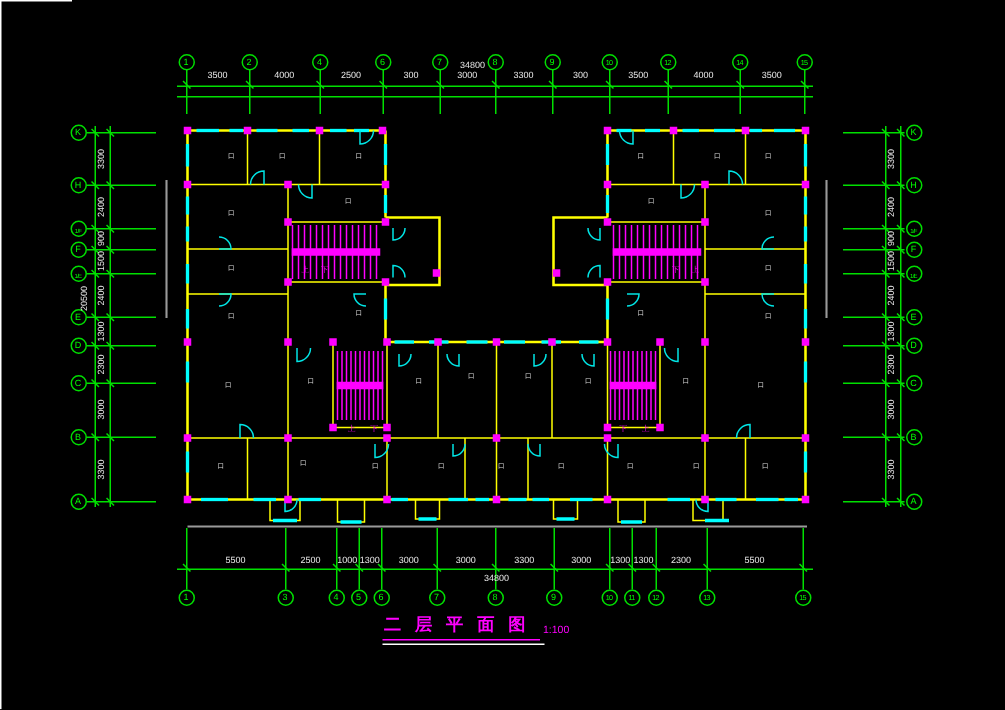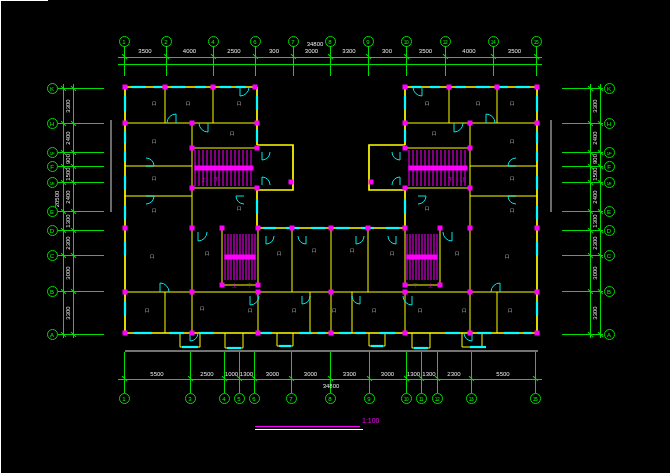--- a/index.html
+++ b/index.html
@@ -515,16 +515,17 @@
       <div class="dimtxt" style="left: 595px; top: 220.5px; transform: translate(-50%, -50%) rotate(-90deg);">1300</div>
       <div class="dimtxt" style="left: 68px; top: 242.5px; transform: translate(-50%, -50%) rotate(-90deg);">2300</div>
       <div class="dimtxt" style="left: 595px; top: 242.5px; transform: translate(-50%, -50%) rotate(-90deg);">2300</div>
       <div class="dimtxt" style="left: 68px; top: 273px; transform: translate(-50%, -50%) rotate(-90deg);">3000</div>
       <div class="dimtxt" style="left: 595px; top: 273px; transform: translate(-50%, -50%) rotate(-90deg);">3000</div>
       <div class="dimtxt" style="left: 68px; top: 312.5px; transform: translate(-50%, -50%) rotate(-90deg);">3300</div>
       <div class="dimtxt" style="left: 595px; top: 312.5px; transform: translate(-50%, -50%) rotate(-90deg);">3300</div>
       <div class="dimtxt" style="left: 57px; top: 199px; transform: translate(-50%, -50%) rotate(-90deg);">20500</div>
     </div>
 
+  <div class="ttl" style="left:256px;top:409px;">二 层 平 面 图</div>
   <div class="scale" style="left:362px;top:417px;">1:100</div>
   <div class="uline" style="left:255px;top:426px;width:105px;background:#ff00ff;"></div>
   <div class="uline" style="left:255px;top:429px;width:108px;background:#ffffff;"></div>
 </div>
 
 </body></html>

